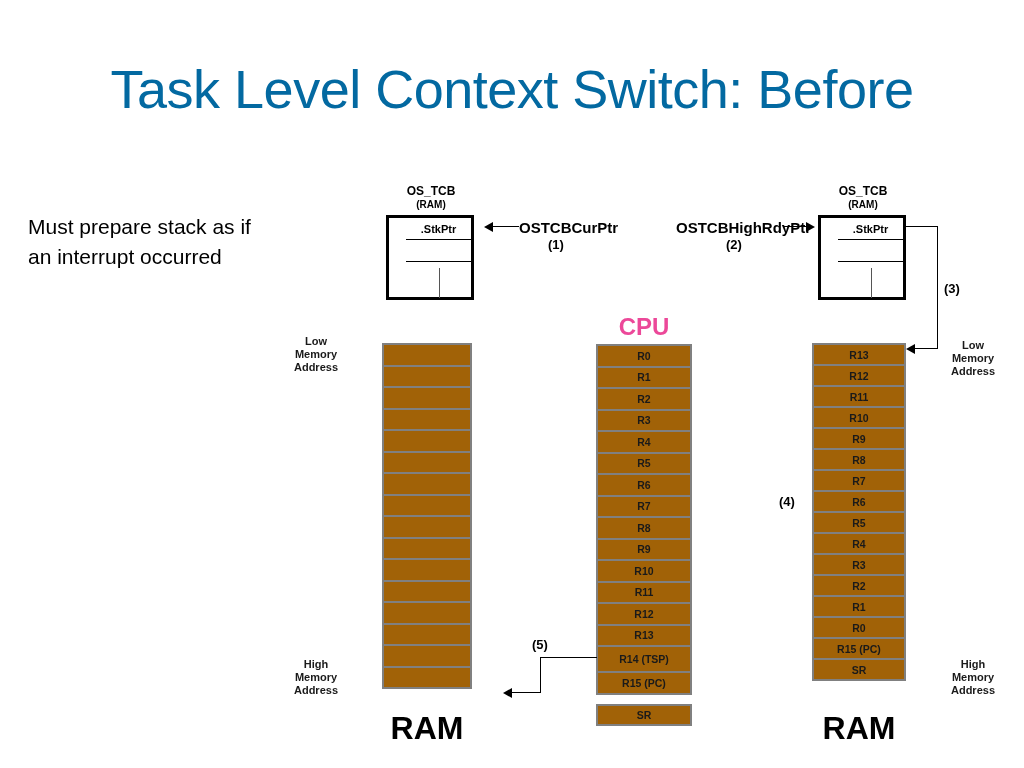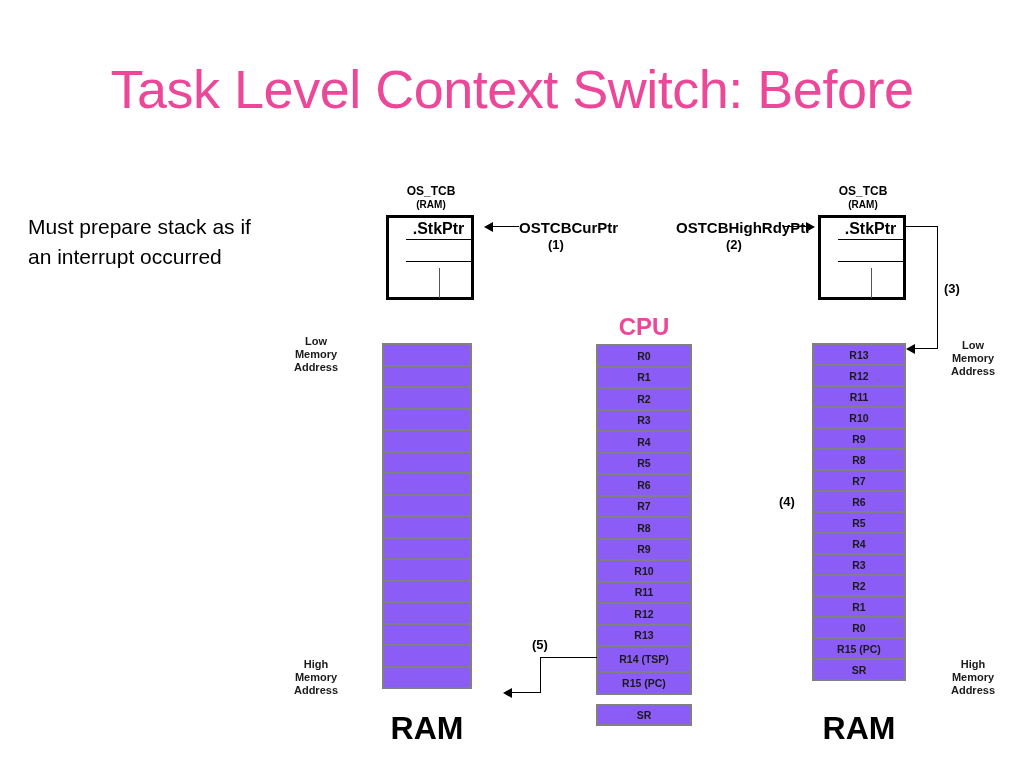--- a/index.html
+++ b/index.html
@@ -20,21 +20,21 @@
   #slide-title {
     position: absolute;
     left: 0;
     top: 58px;
     width: 1024px;
     text-align: center;
     font-family: "Liberation Sans", sans-serif;
     font-size: 54px;
     font-weight: 400;
     letter-spacing: -0.5px;
-    color: #ec4899;
+    color: #0369a1;
     white-space: nowrap;
   }
 
   
   #body-note {
     position: absolute;
     left: 28px;
     top: 212px;
     width: 250px;
     font-size: 21px;
@@ -107,21 +107,21 @@
     position: absolute;
     text-align: center;
     font-size: 10px;
     font-weight: bold;
     white-space: nowrap;
   }
   .tcb-row {
     box-sizing: border-box;
     border-bottom: 1px solid #000;
     text-align: center;
-    font-size: 16px;
+    font-size: 11px;
     font-weight: bold;
     display: flex;
     align-items: center;
     justify-content: center;
     margin-left: 17px;
   }
   .tcb-row.last { border-bottom: none; position: relative; }
   .tcb-tick {
     position: absolute;
     left: 50%;
@@ -132,21 +132,21 @@
   }
 
   
   .stack {
     position: absolute;
     box-sizing: border-box;
   }
   .cell {
     box-sizing: border-box;
     border: 2px solid #808080;
-    background: #8b5cf6;
+    background: #a16207;
     text-align: center;
     font-size: 10.5px;
     font-weight: bold;
     color: #1a1a1a;
     display: flex;
     align-items: center;
     justify-content: center;
     margin-top: -2px;
   }
   .cell:first-child { margin-top: 0; }

